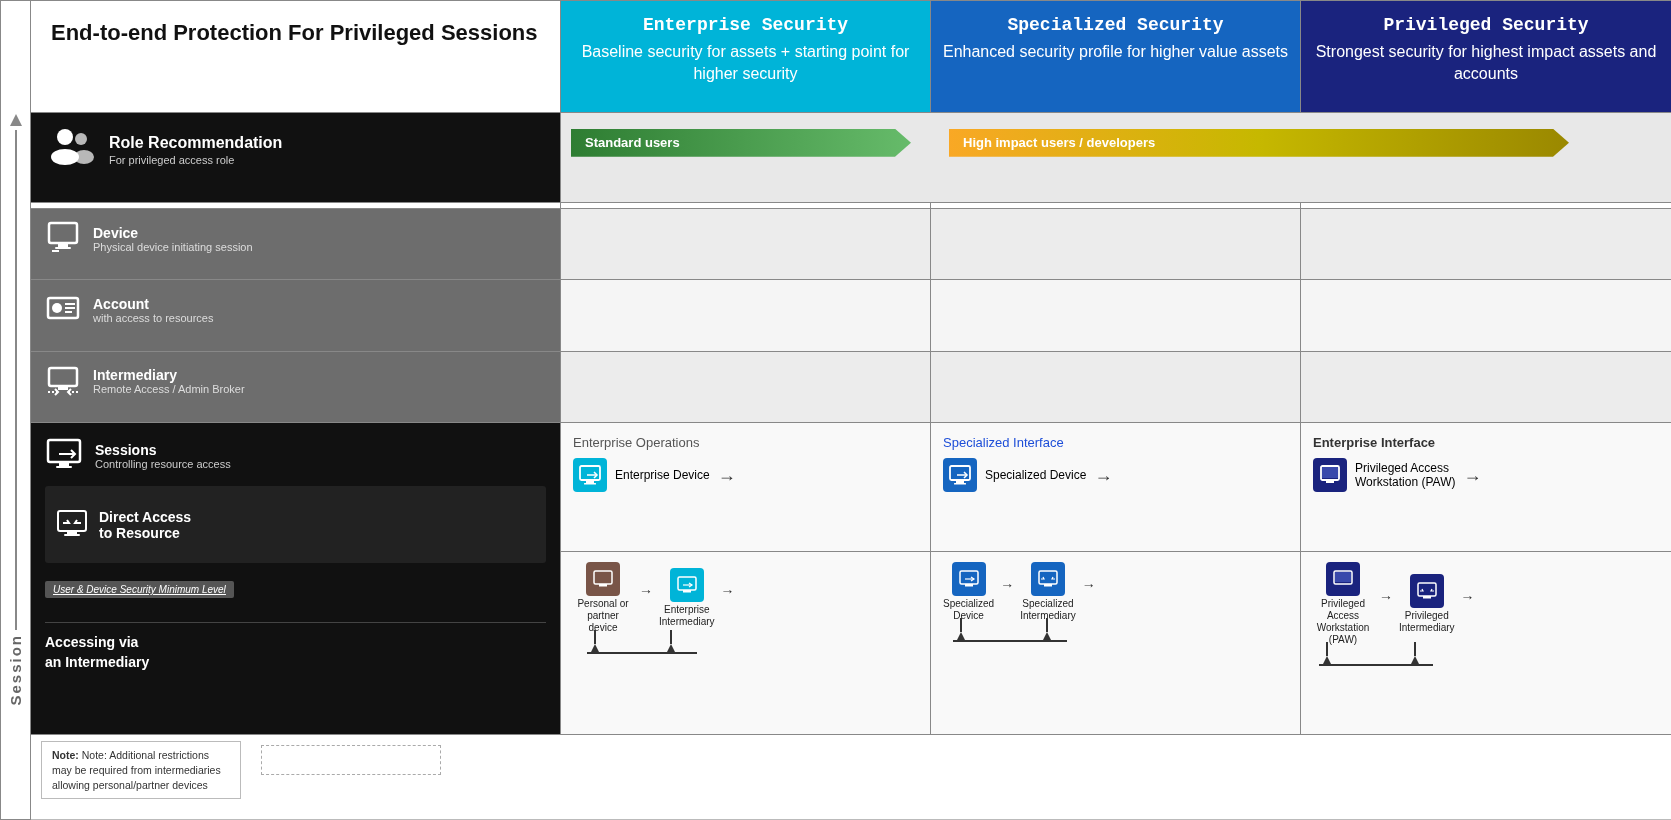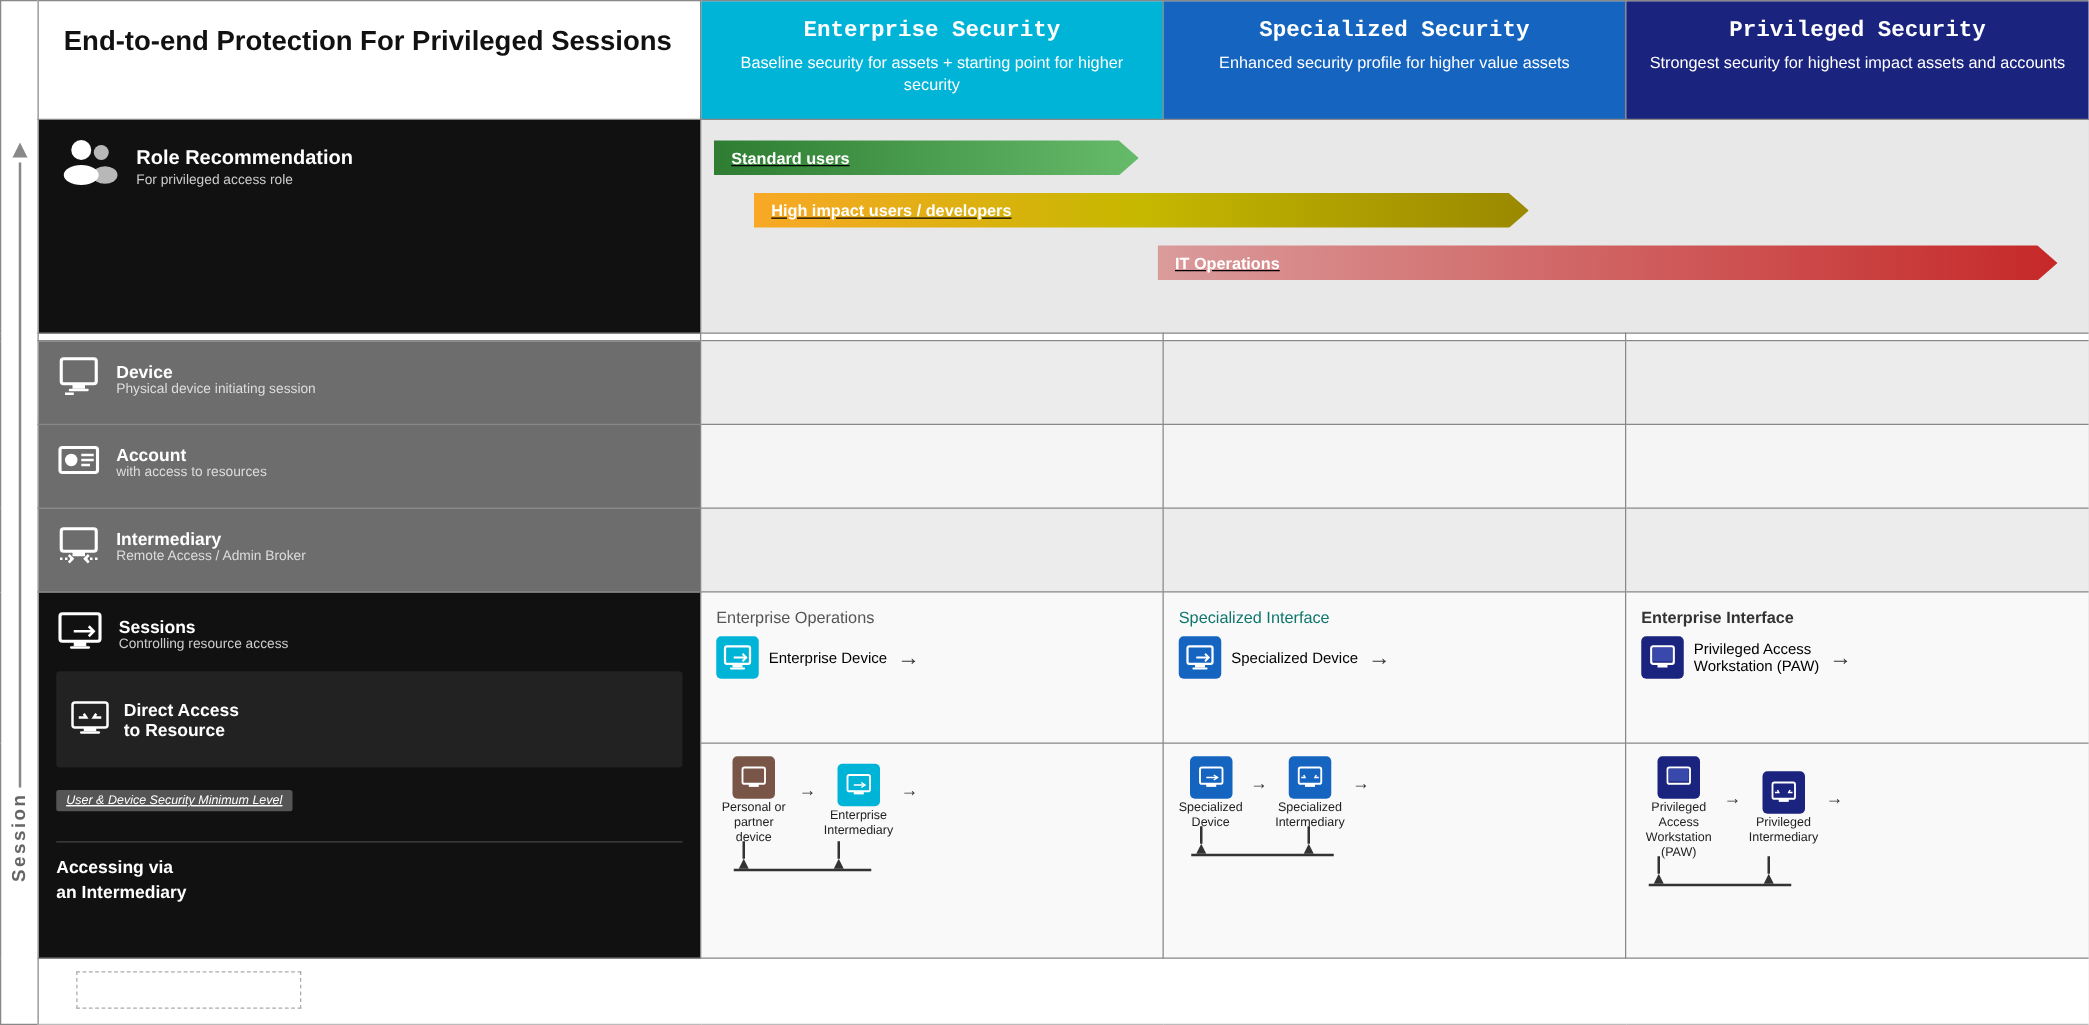--- a/index.html
+++ b/index.html
@@ -39,21 +39,21 @@
       padding: 14px 10px 8px 10px;
     }
     .col-header-title {
       font-size: 18px;
       font-weight: 700;
       color: #fff;
       display: block;
       font-family: Liberation Mono, monospace;
     }
     .col-header-desc {
-      font-size: 13px;
+      font-size: 16px;
       color: #fff;
       display: block;
       margin-top: 6px;
       line-height: 1.4;
     }
 
     
     .role-left {
       background: #111;
       color: #fff;
@@ -226,21 +226,21 @@
     }
     .note-box strong { font-weight: 700; }
 
     
     .role-span-cell {
       padding: 10px 0 10px 10px;
       background: #e8e8e8;
     }
 
     
-    .bars-container { display: flex; flex-direction: column; gap: 6px; padding: 6px 0; text-decoration: underline; }
+    .bars-container { display: flex; flex-direction: row; gap: 6px; padding: 6px 0; }
 
     table { border-collapse: collapse; }
 
     .icon-box-small {
       width: 34px; height: 34px;
       border-radius: 4px;
       display: flex; align-items: center; justify-content: center;
       font-size: 18px;
       flex-shrink: 0;
     }
@@ -488,21 +488,21 @@
                 <polyline points="16,9 19,12 16,15" stroke="white" stroke-width="1.5" fill="none"></polyline>
                 <line x1="9" y1="12" x2="19" y2="12" stroke="white" stroke-width="1.5"></line>
               </svg>
             </div>
             <span style="font-size:12px;">Enterprise Device</span>
             <span class="flow-arrow">→</span>
           </div>
         </td>
 
         <td class="direct-cell">
-          <div style="font-size:13px; color:#0f766e; margin-bottom:8px;">Specialized Interface</div>
+          <div style="font-size:13px; color:#1d4ed8; margin-bottom:8px;">Specialized Interface</div>
           <div class="device-item">
             <div class="icon-box-small" style="background:#1565c0;">
               <svg width="24" height="24" viewBox="0 0 24 24" fill="none">
                 <rect x="2" y="3" width="20" height="14" rx="1.5" stroke="white" stroke-width="1.8" fill="none"></rect>
                 <rect x="8" y="17" width="8" height="3" fill="white"></rect>
                 <rect x="6" y="20" width="12" height="1.5" rx="0.5" fill="white"></rect>
                 <polyline points="16,9 19,12 16,15" stroke="white" stroke-width="1.5" fill="none"></polyline>
                 <line x1="9" y1="12" x2="19" y2="12" stroke="white" stroke-width="1.5"></line>
               </svg>
             </div>
@@ -650,20 +650,24 @@
               <div style="width:0;height:0;border-left:4px solid transparent;border-right:4px solid transparent;border-bottom:8px solid #333;"></div>
             </div>
           </div>
           <div style="width:114px; height:2px; background:#333; margin-left:6px; margin-top:0;"></div>
         </td>
       </tr>
 
       <tr>
         <td colspan="4" style="border:1px solid #bbb; padding:0; background:#fff;">
           <div style="display:flex; align-items:flex-start; padding:6px 10px;">
+            <div class="note-box">
+              <strong>Note:</strong>
+              <span>Note: Additional restrictions may be required from intermediaries allowing personal/partner devices</span>
+            </div>
 
             <div style="margin-left:20px; border:1.5px dashed #aaa; width:180px; height:30px; margin-top:4px;"></div>
           </div>
         </td>
       </tr>
     </tbody>
   </table>
 
 </div>
 

